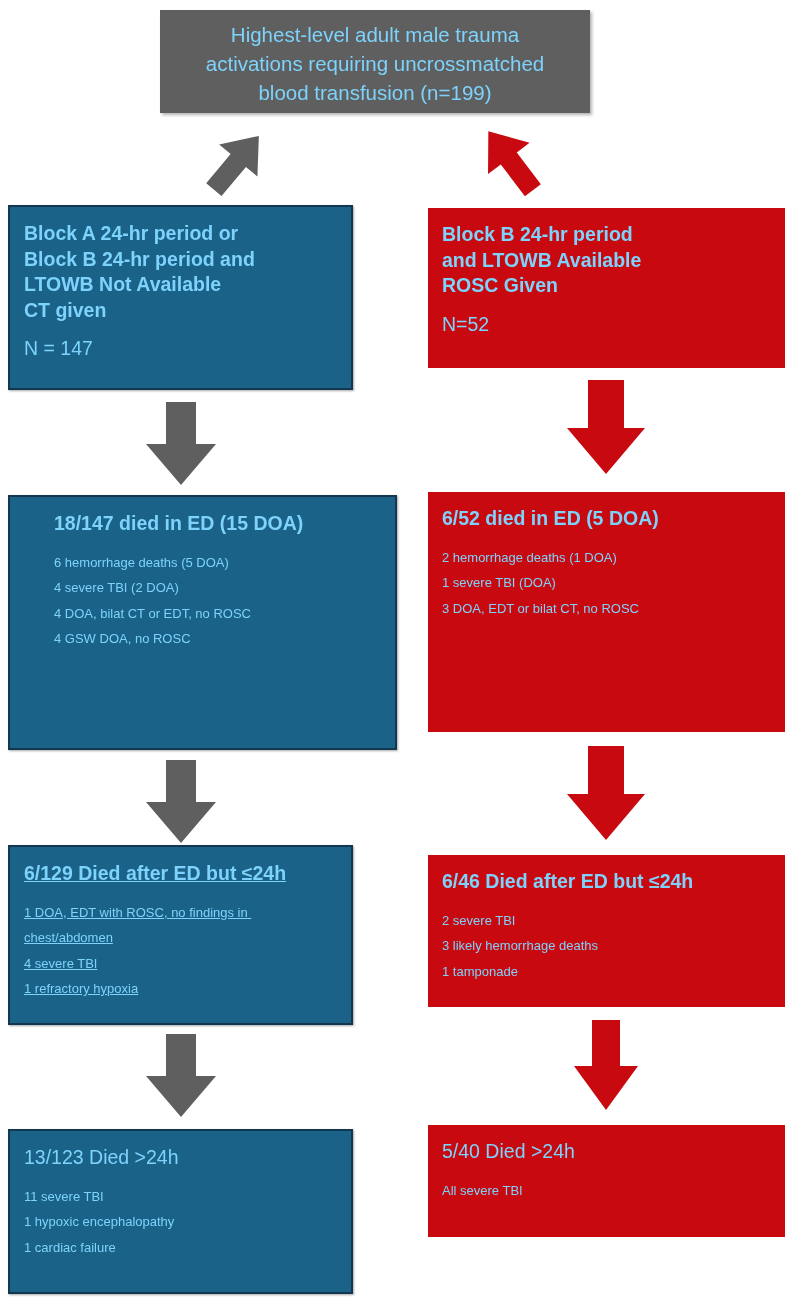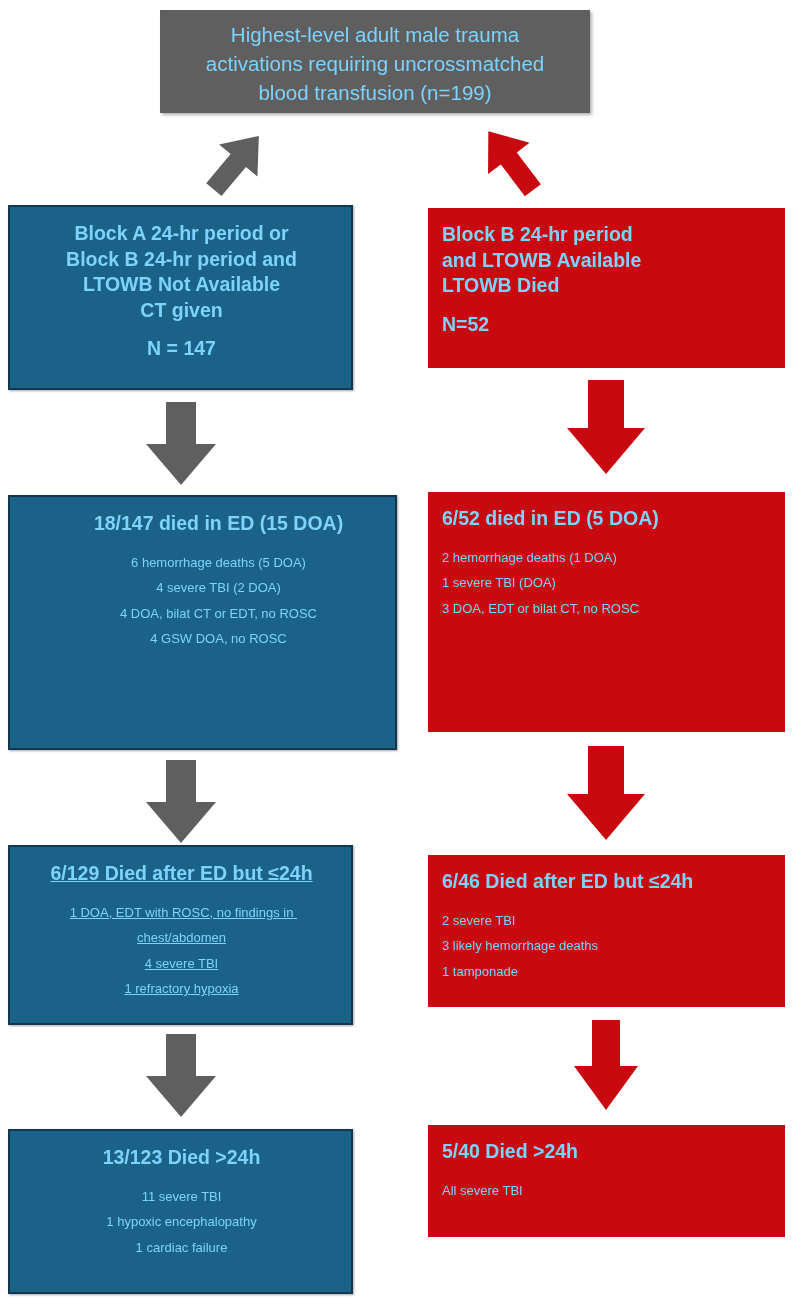--- a/index.html
+++ b/index.html
@@ -31,34 +31,33 @@
     text-align: center;
     font-size: 20.5px;
     line-height: 29px;
     padding: 10px 14px;
     box-shadow: 2px 2px 3px rgba(0,0,0,0.30);
   }
   .node-blue {
     background: #1a6287;
     border: 2px solid #13374e;
     box-shadow: 1px 1px 2px rgba(0,0,0,0.35);
-    text-align: center;
   }
   .node-red {
     background: #c80a10;
     border: 0;
   }
   .title-line {
     font-weight: bold;
     font-size: 19.5px;
     line-height: 25.5px;
     white-space: pre-wrap;
   }
   .plain-line {
-    font-weight: bold;
+    font-weight: normal;
     font-size: 19.5px;
     line-height: 25.5px;
     white-space: pre-wrap;
   }
   .spacer {
     height: 13px;
   }
   .detail-line {
     font-weight: normal;
     font-size: 13px;
@@ -148,21 +147,21 @@
     <div class="plain-line">13/123 Died &gt;24h</div>
     <div class="spacer"></div>
     <div class="detail-line">11 severe TBI</div>
     <div class="detail-line">1 hypoxic encephalopathy</div>
     <div class="detail-line">1 cardiac failure</div>
   </div>
 
   <div class="node node-red" style="left:428px; top:208px; width:357px; height:160px;">
     <div class="title-line">Block B 24-hr period</div>
     <div class="title-line">and LTOWB Available</div>
-    <div class="title-line">LTOWB Died</div>
+    <div class="title-line">ROSC Given</div>
     <div class="spacer"></div>
     <div class="plain-line">N=52</div>
   </div>
 
   <div class="arrow" style="left:563px; top:378px; width:86px; height:100px;">
     <svg width="86" height="100" viewBox="0 0 86 100" aria-hidden="true">
       <path d="M25 2 L61 2 L61 50 L82 50 L43 96 L4 50 L25 50 Z" fill="#c80a10"></path>
     </svg>
   </div>
 

